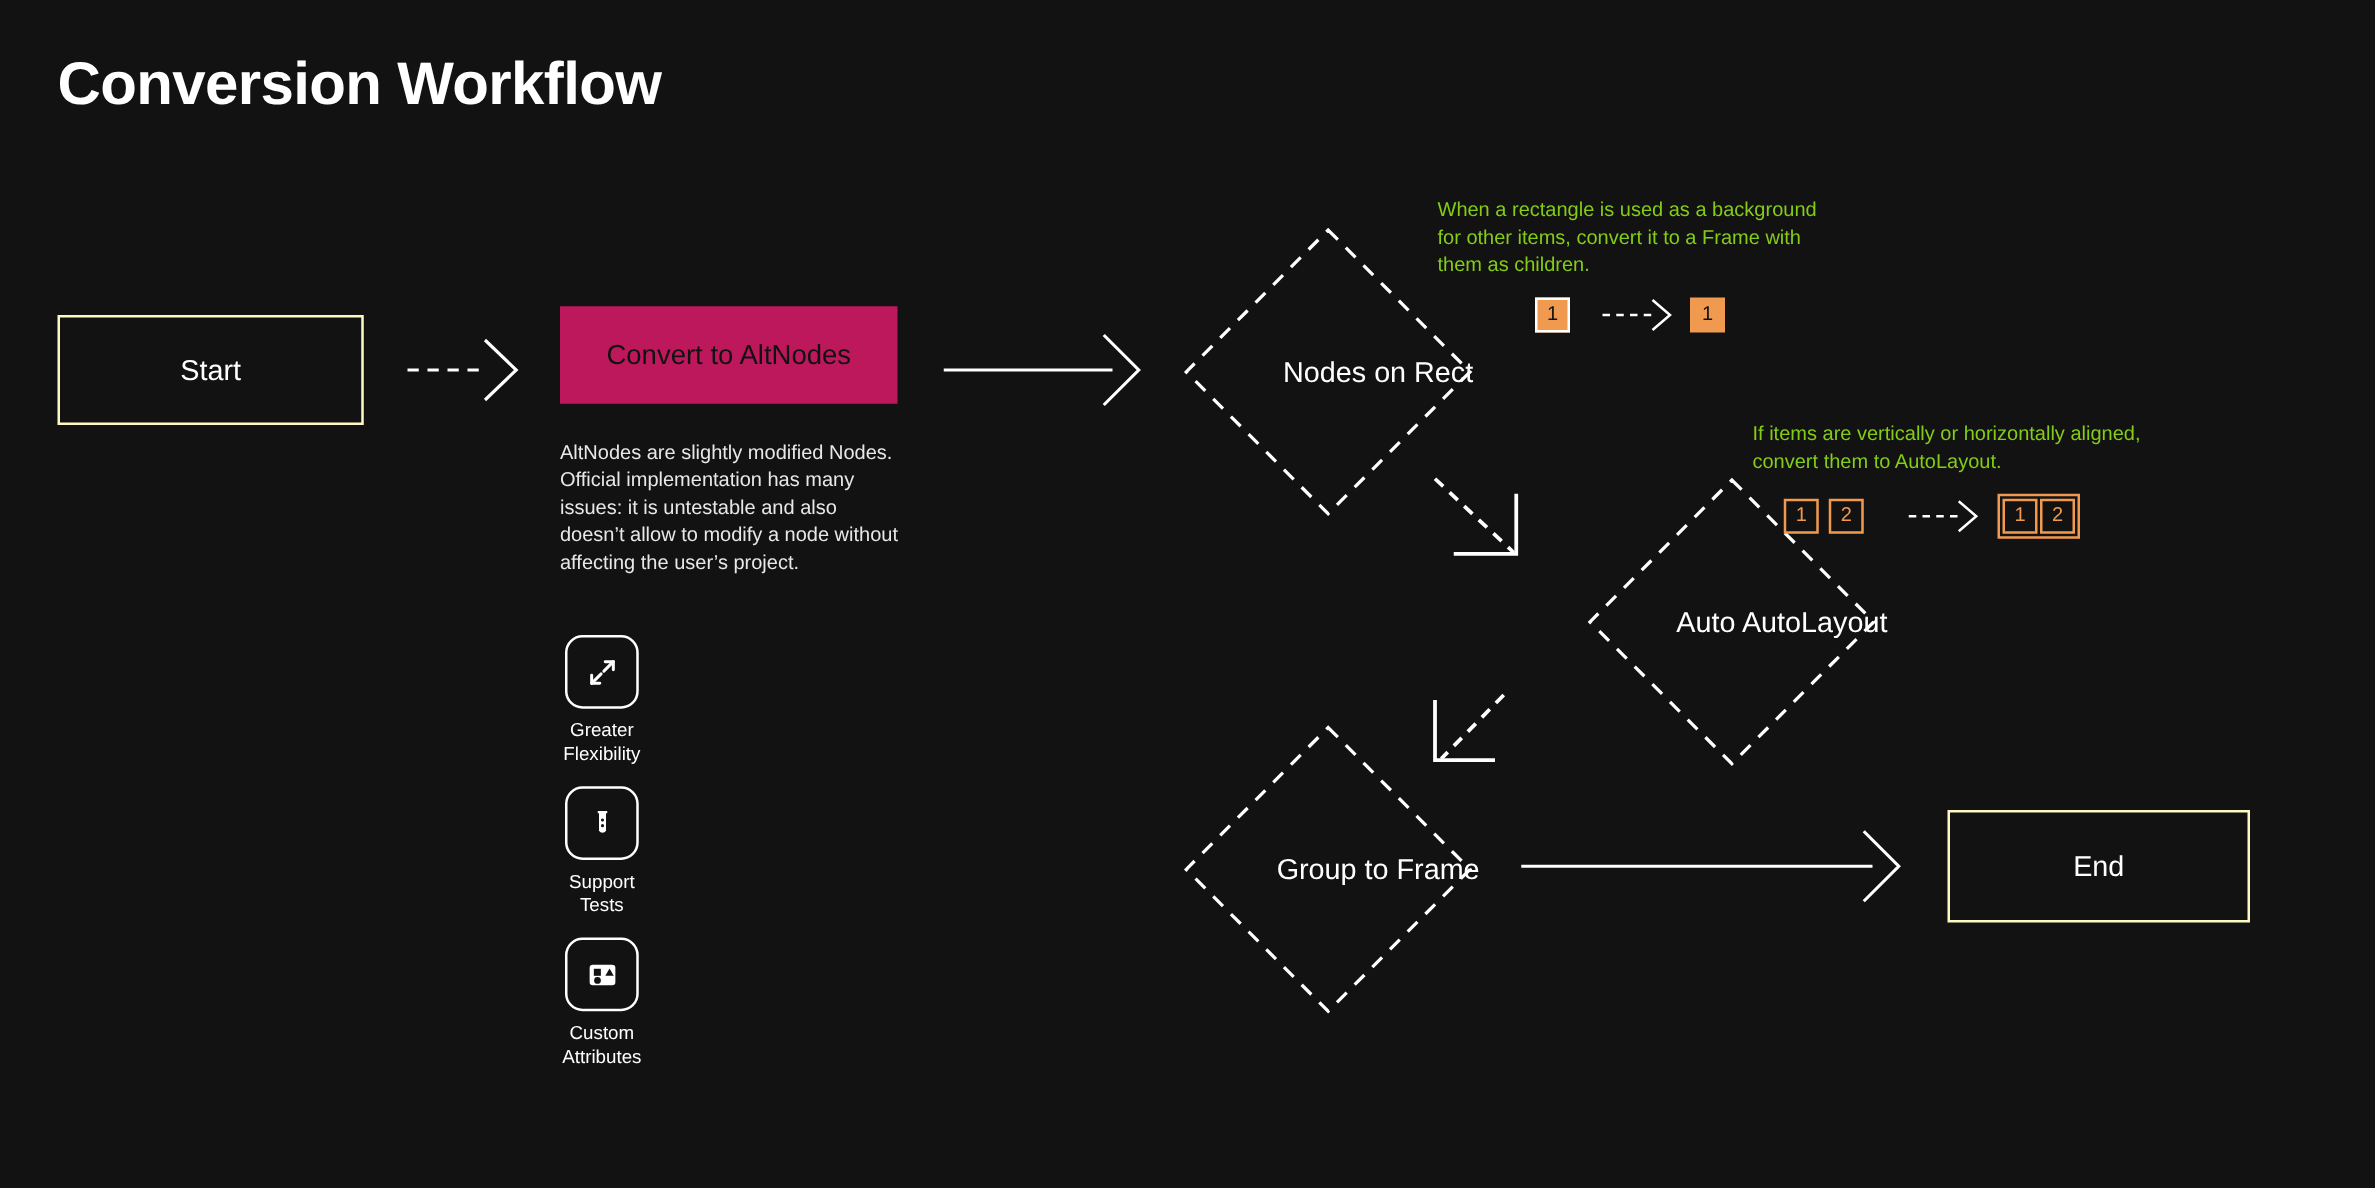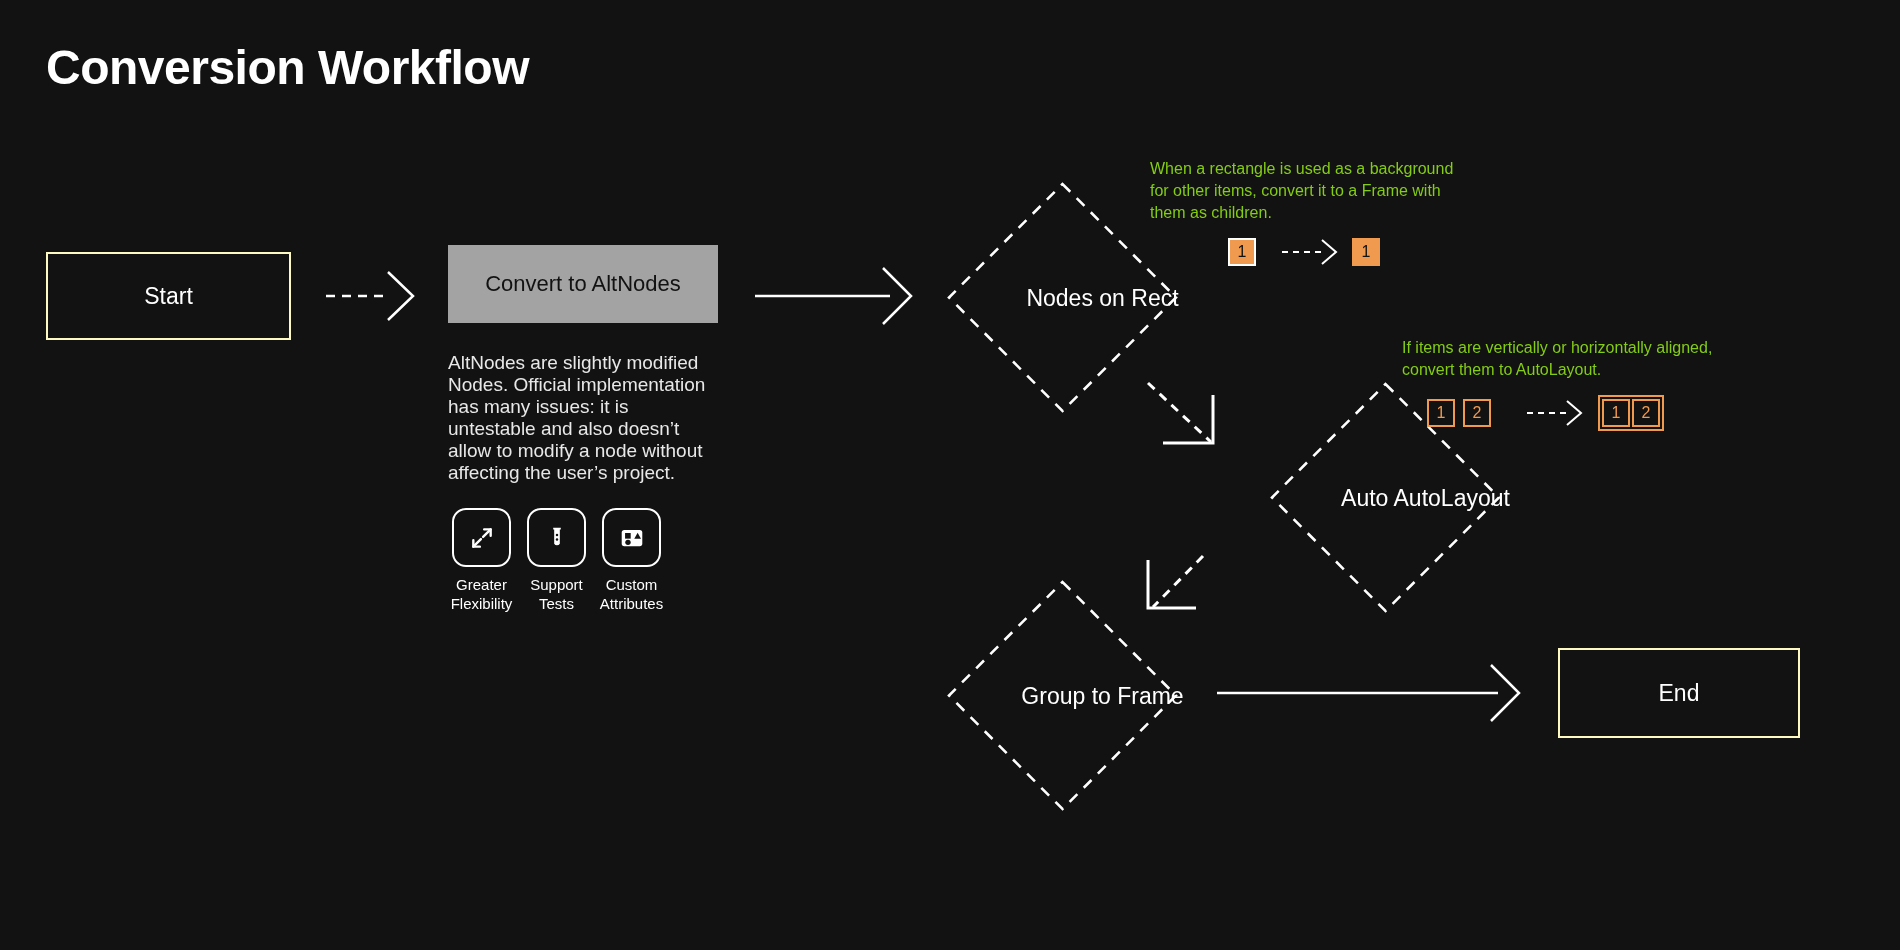--- a/index.html
+++ b/index.html
@@ -23,41 +23,41 @@
     position: absolute;
     border: 2px solid #fef9c3;
     background: transparent;
     display: flex; align-items: center; justify-content: center;
     color: #ffffff; font-size: 23px; font-weight: 400;
   }
 
   
   .proc-box {
     position: absolute;
-    background: #a3a3a3;
+    background: #be185d;
     display: flex; align-items: center; justify-content: center;
     color: #121212; font-size: 22px; font-weight: 500;
   }
 
   
   .diamond-wrap { position: absolute; }
   .diamond-wrap svg { position: absolute; left: 0; top: 0; overflow: visible; }
   .diamond-label {
     position: absolute; left: 50%; top: 50%;
     transform: translate(-50%, -50%);
     color: #ffffff; font-size: 23px; white-space: nowrap;
     text-align: center;
     margin-left: 40px;
   }
 
   
   .body-text {
     position: absolute;
     color: #e8e8e8;
-    font-size: 19px;
+    font-size: 16px;
     line-height: 22px;
   }
   .annot-text {
     position: absolute;
     color: #84cc16;
     font-size: 16px;
     line-height: 22px;
   }
 
   
@@ -137,21 +137,21 @@
   <div class="term-box" style="left:46px; top:252px; width:245px; height:88px;">
     <span>Start</span>
   </div>
 
   <div class="proc-box" style="left:448px; top:245px; width:270px; height:78px;">
     <span>Convert to AltNodes</span>
   </div>
 
   <div class="body-text" style="left:448px; top:352px; width:272px;">AltNodes are slightly modified Nodes. Official implementation has many issues: it is untestable and also doesn’t allow to modify a node without affecting the user’s project.</div>
 
-  <div class="features" style="left:452px; top:508px;">
+  <div class="features" style="left:452px; top:508px;flex-direction:column;">
 
     <div class="feature">
       <div class="feature-icon">
         <svg width="26" height="26" viewBox="0 0 24 24">
           <g fill="none" stroke="#ffffff" stroke-width="2.2" stroke-linecap="round" stroke-linejoin="round">
             <path d="M14 4 L20 4 L20 10"></path>
             <path d="M20 4 L13 11"></path>
             <path d="M10 20 L4 20 L4 14"></path>
             <path d="M4 20 L11 13"></path>
           </g>

